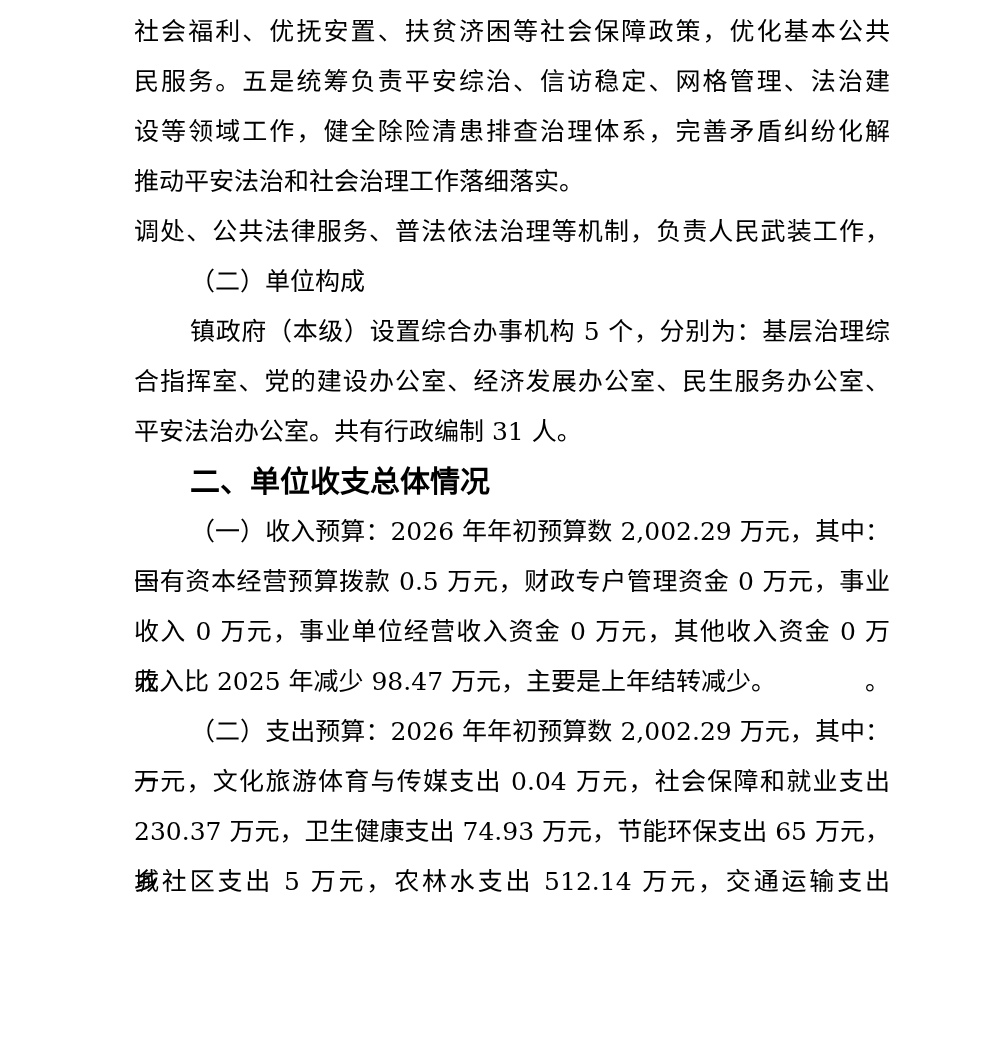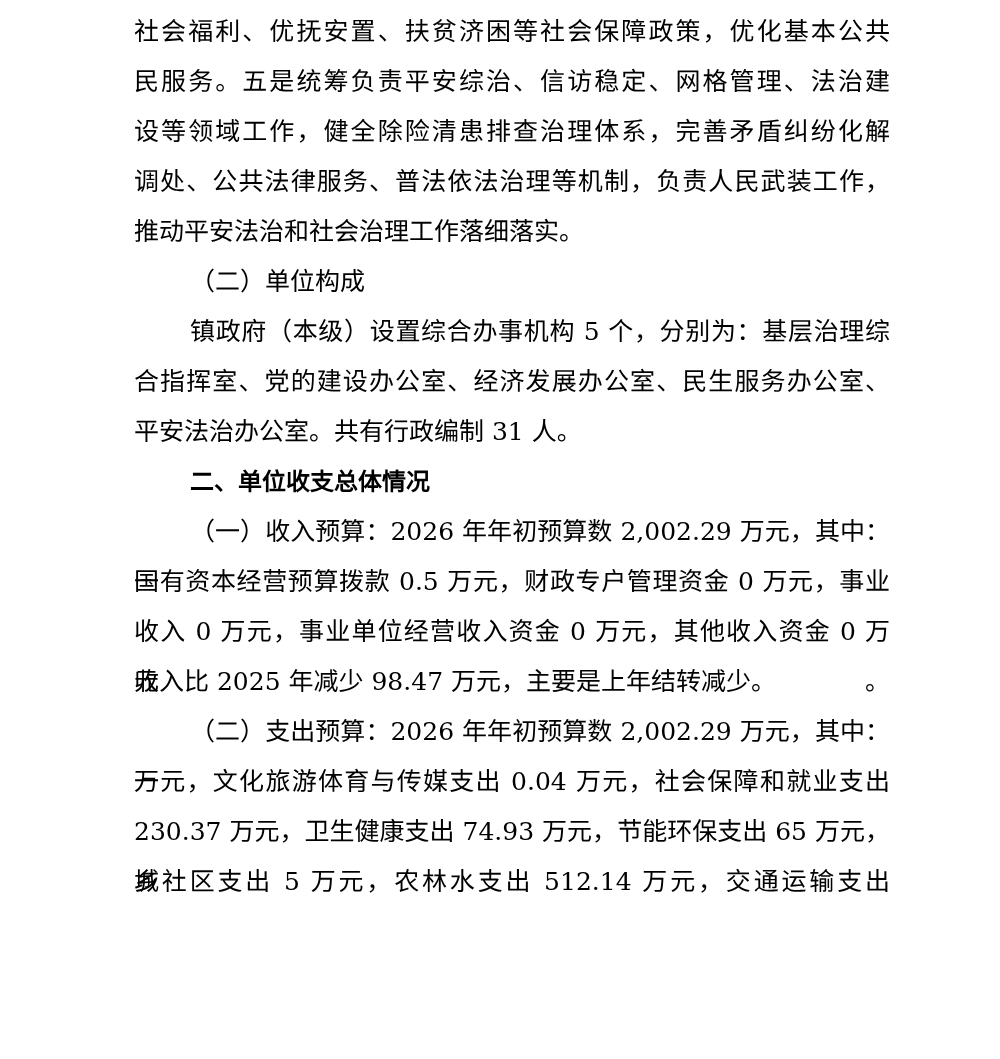--- a/index.html
+++ b/index.html
@@ -30,33 +30,33 @@
     text-align: justify;
     text-align-last: justify;
     text-justify: inter-character;
   }
   
   .ind { text-indent: 56px; }
   
   .h {
     font-family: "DejaVu Sans", "Liberation Sans", sans-serif;
     font-weight: 700;
-    font-size: 24px;
+    font-size: 30px;
   }
 </style>
 </head>
 <body>
 
 <div class="page">
   <div class="text-block">
     <div class="line j">社会福利、优抚安置、扶贫济困等社会保障政策，优化基本公共</div>
     <div class="line j">民服务。五是统筹负责平安综治、信访稳定、网格管理、法治建</div>
     <div class="line j">设等领域工作，健全除险清患排查治理体系，完善矛盾纠纷化解</div>
+    <div class="line">推动平安法治和社会治理工作落细落实。</div>
     <div class="line j">调处、公共法律服务、普法依法治理等机制，负责人民武装工作，</div>
-    <div class="line">推动平安法治和社会治理工作落细落实。</div>
     <div class="line ind">（二）单位构成</div>
     <div class="line ind j">镇政府（本级）设置综合办事机构 5 个，分别为：基层治理综</div>
     <div class="line j">合指挥室、党的建设办公室、经济发展办公室、民生服务办公室、</div>
     <div class="line">平安法治办公室。共有行政编制 31 人。</div>
     <div class="line ind h">二、单位收支总体情况</div>
     <div class="line ind j">（一）收入预算：2026 年年初预算数 2,002.29 万元，其中：一</div>
     <div class="line j">国有资本经营预算拨款 0.5 万元，财政专户管理资金 0 万元，事业</div>
     <div class="line j">收入 0 万元，事业单位经营收入资金 0 万元，其他收入资金 0 万元。</div>
     <div class="line">收入比 2025 年减少 98.47 万元，主要是上年结转减少。</div>
     <div class="line ind j">（二）支出预算：2026 年年初预算数 2,002.29 万元，其中：一</div>

